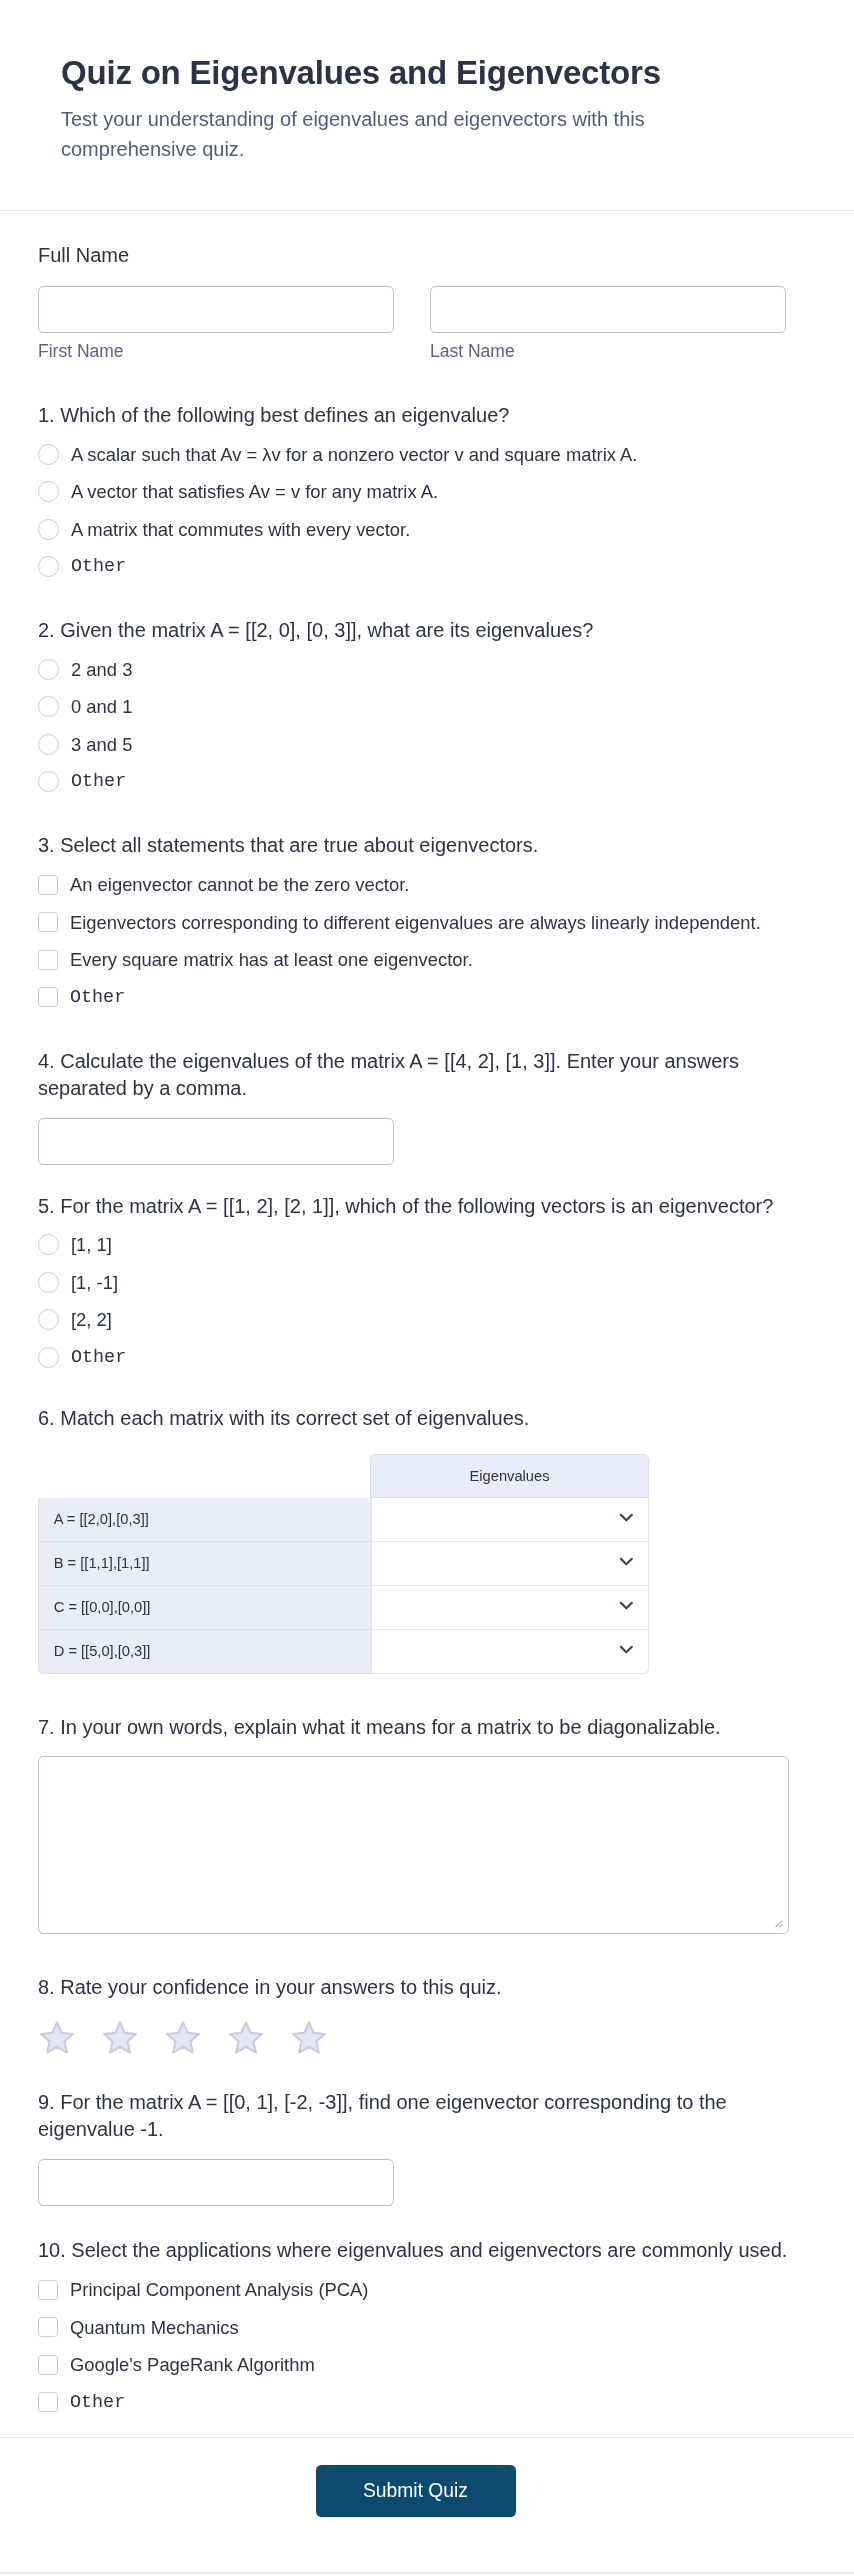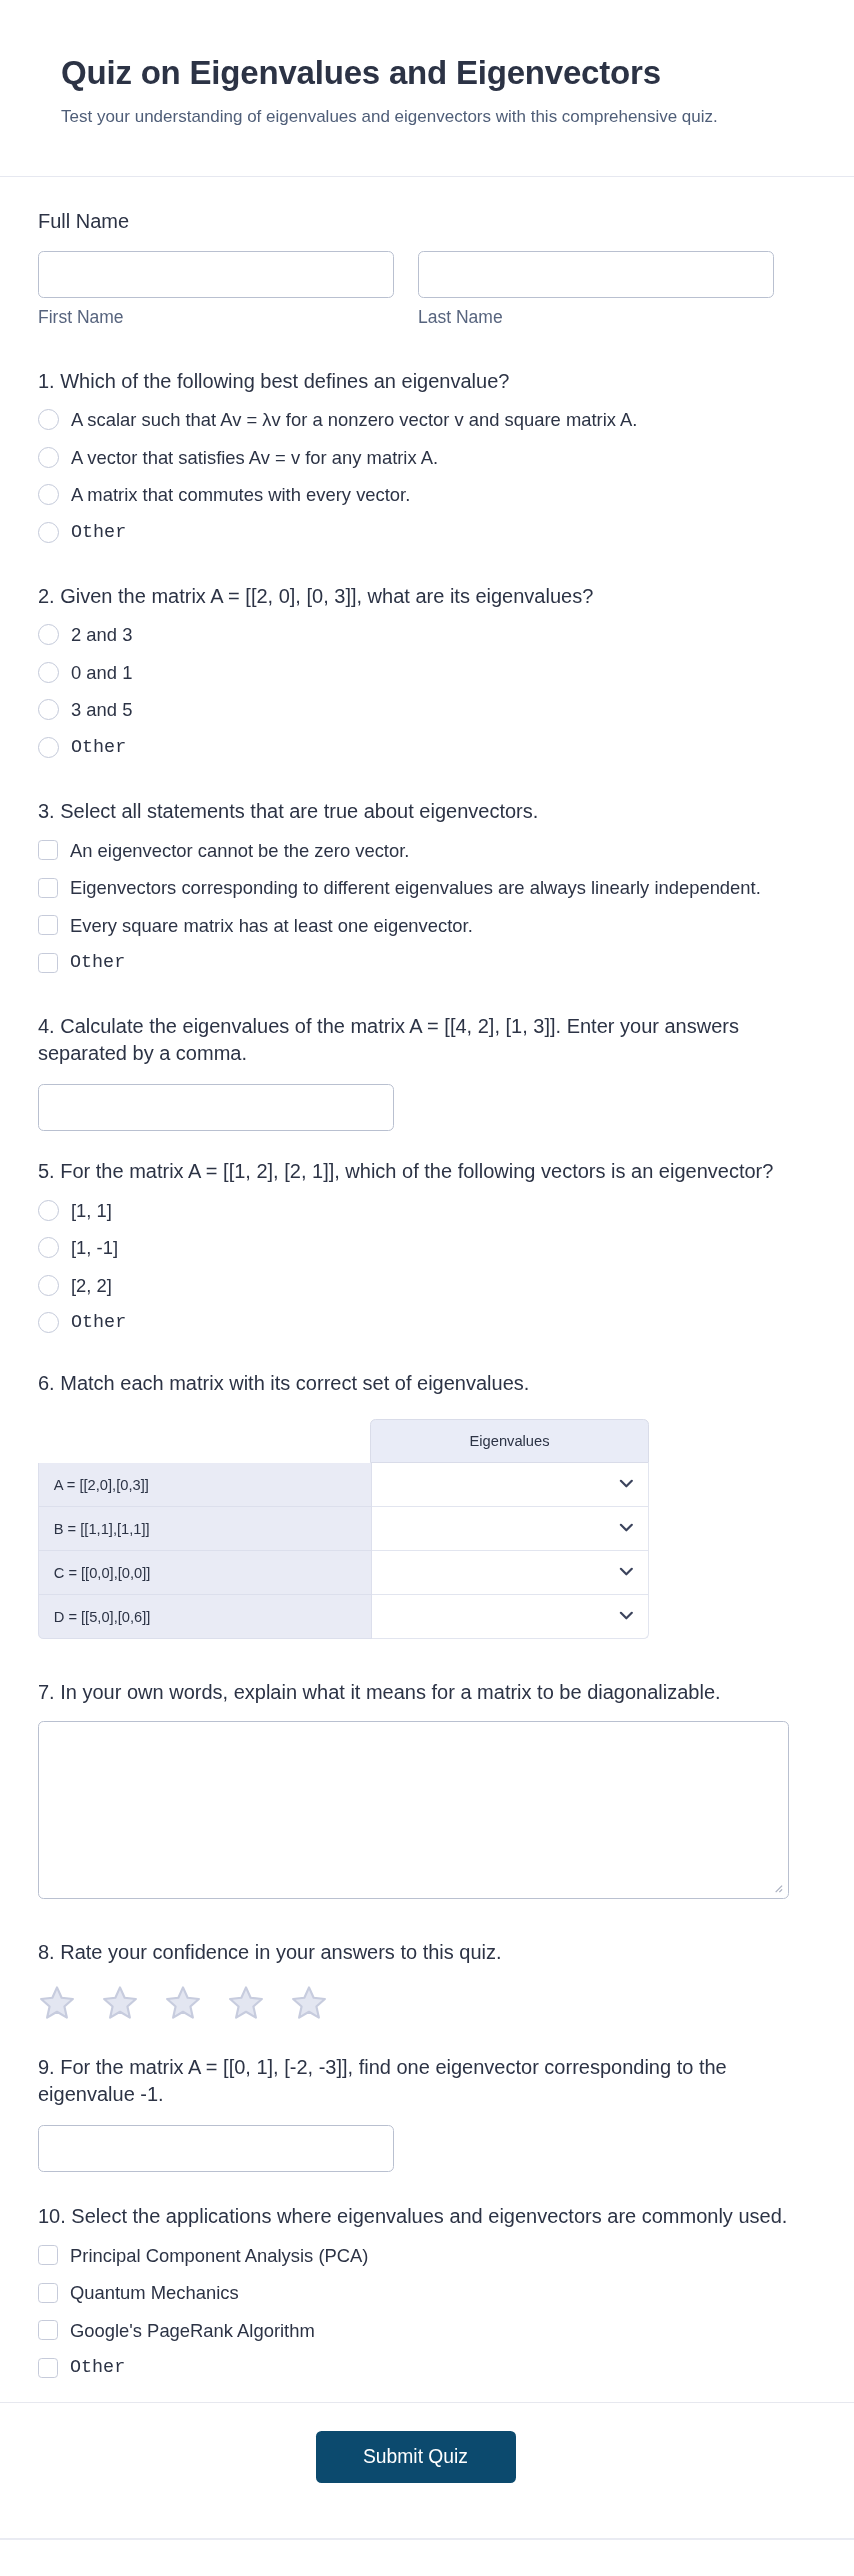--- a/index.html
+++ b/index.html
@@ -7,31 +7,31 @@
   body {
     width: 854px;
     font-family: "Liberation Sans", "DejaVu Sans", sans-serif;
     color: #2c3345;
   }
   .page { width: 854px; background: #fff; border-bottom: 2.8px solid #e9ebf2; }
 
   
   .form-header { padding: 52px 42px 46px 61px; border-bottom: 0.9px solid #e6e8f0; }
   .form-title { font-size: 33px; font-weight: 700; color: #2c3345; line-height: 1.25; letter-spacing: -0.2px; }
-  .form-subtitle { margin-top: 11px; font-size: 17px; font-weight: 400; color: #4f5e78; line-height: 1.5; max-width: 698px; }
+  .form-subtitle { margin-top: 11px; font-size: 20px; font-weight: 400; color: #4f5e78; line-height: 1.5; max-width: 698px; }
 
   
   .form-main { padding: 31px 42px 0 38px; }
   .content { width: 751px; }
 
   .field-block { margin-bottom: 40px; }
   .q-label { font-size: 20px; font-weight: 500; color: #2c3345; line-height: 1.35; margin-bottom: 14.7px; }
 
   
-  .name-row { display: flex; gap: 24px; margin-top: 16.5px; }
+  .name-row { display: flex; gap: 36px; margin-top: 16.5px; }
   .name-col { width: 356px; }
   .text-input {
     width: 356px; height: 47px; border: 0.9px solid #b9c0d0; border-radius: 5.5px;
     background: #fff; font-size: 18.4px; color: #2c3345; padding: 0 13px; outline: none; display: block;
   }
   .sublabel { margin-top: 8.3px; font-size: 17.5px; color: #57647e; }
 
   
   .option-row { display: flex; align-items: center; height: 21px; margin-bottom: 16.5px; }
   .option-row:last-child { margin-bottom: 0; font-family: Liberation Mono, monospace; }
@@ -225,21 +225,21 @@
           </div>
           <div class="mt-row">
             <div class="mt-label-cell">C = [[0,0],[0,0]]</div>
             <div class="mt-value-cell">
               <svg class="chev" width="14.7" height="10" viewBox="0 0 16 11">
                   <path d="M2 2 L8 8 L14 2" fill="none" stroke="#3b435c" stroke-width="2.4" stroke-linecap="round" stroke-linejoin="round"></path>
                 </svg>
             </div>
           </div>
           <div class="mt-row">
-            <div class="mt-label-cell">D = [[5,0],[0,6]]</div>
+            <div class="mt-label-cell">D = [[5,0],[0,3]]</div>
             <div class="mt-value-cell">
               <svg class="chev" width="14.7" height="10" viewBox="0 0 16 11">
                   <path d="M2 2 L8 8 L14 2" fill="none" stroke="#3b435c" stroke-width="2.4" stroke-linecap="round" stroke-linejoin="round"></path>
                 </svg>
             </div>
           </div>
         </div>
       </div>
 
       <div class="field-block">

